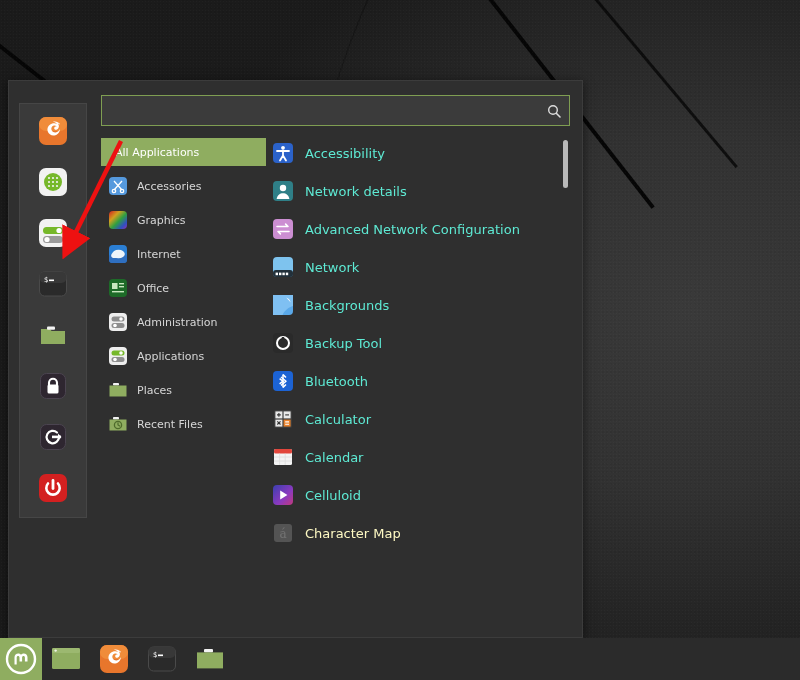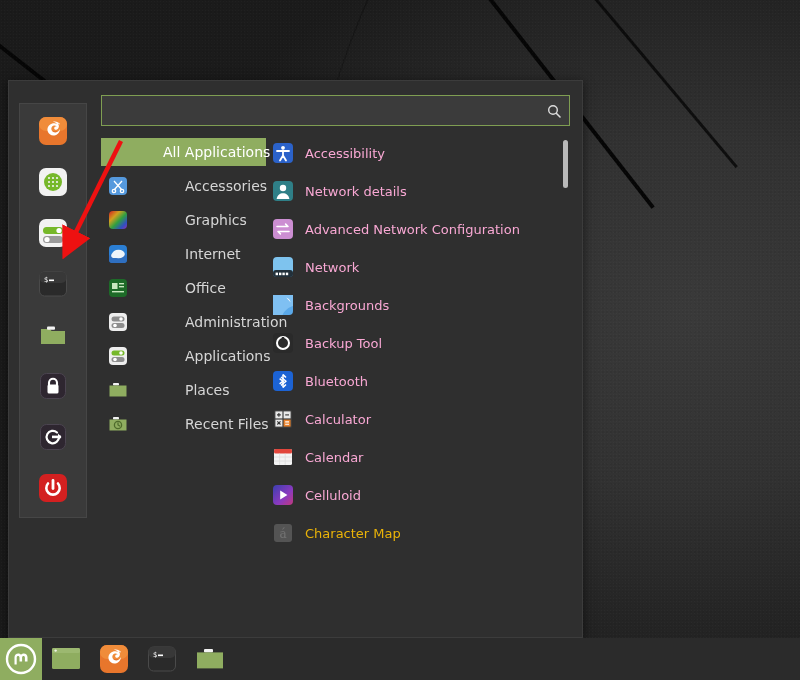--- a/index.html
+++ b/index.html
@@ -125,43 +125,43 @@
   #categories { width: 165px; padding-top: 2px; }
   .cat {
     display: flex; align-items: center;
     height: 28px;
     gap: 9px;
     padding-left: 7px;
     cursor: pointer;
     margin-bottom: 6px;
   }
   .cat .cat-label {
-    font-size: 14px; color: #d6d6d6; white-space: nowrap; margin-left: 48px;
+    font-size: 11px; color: #d6d6d6; white-space: nowrap;
   }
   .cat.selected { background: #8fad60; }
   .cat.selected .cat-label { color: #ffffff; }
   .cat.no-icon { padding-left: 14px; }
 
   
   #apps-wrap { flex: 1; position: relative; display: flex; min-width: 0;}
   #apps {
     flex: 1;
     padding-top: 2px;
     overflow: hidden;
     min-width: 0;
   }
   .app {
     display: flex; align-items: center;
     height: 30px; gap: 11px;
     padding-left: 6px;
     margin-bottom: 8px;
     cursor: pointer;
   }
-  .app .app-label { font-size: 13px; color: #f9a8d4; white-space: nowrap; }
-  .app.dim .app-label { color: #eab308; }
+  .app .app-label { font-size: 13px; color: #5eead4; white-space: nowrap; }
+  .app.dim .app-label { color: #fef9c3; }
   .app.dim .icon { opacity: .35; }
 
   #apps-scrollbar {
     width: 9px;
     position: relative;
     margin-left: 2px;
   }
   #apps-thumb {
     position: absolute;
     left: 2px; top: 4px;

